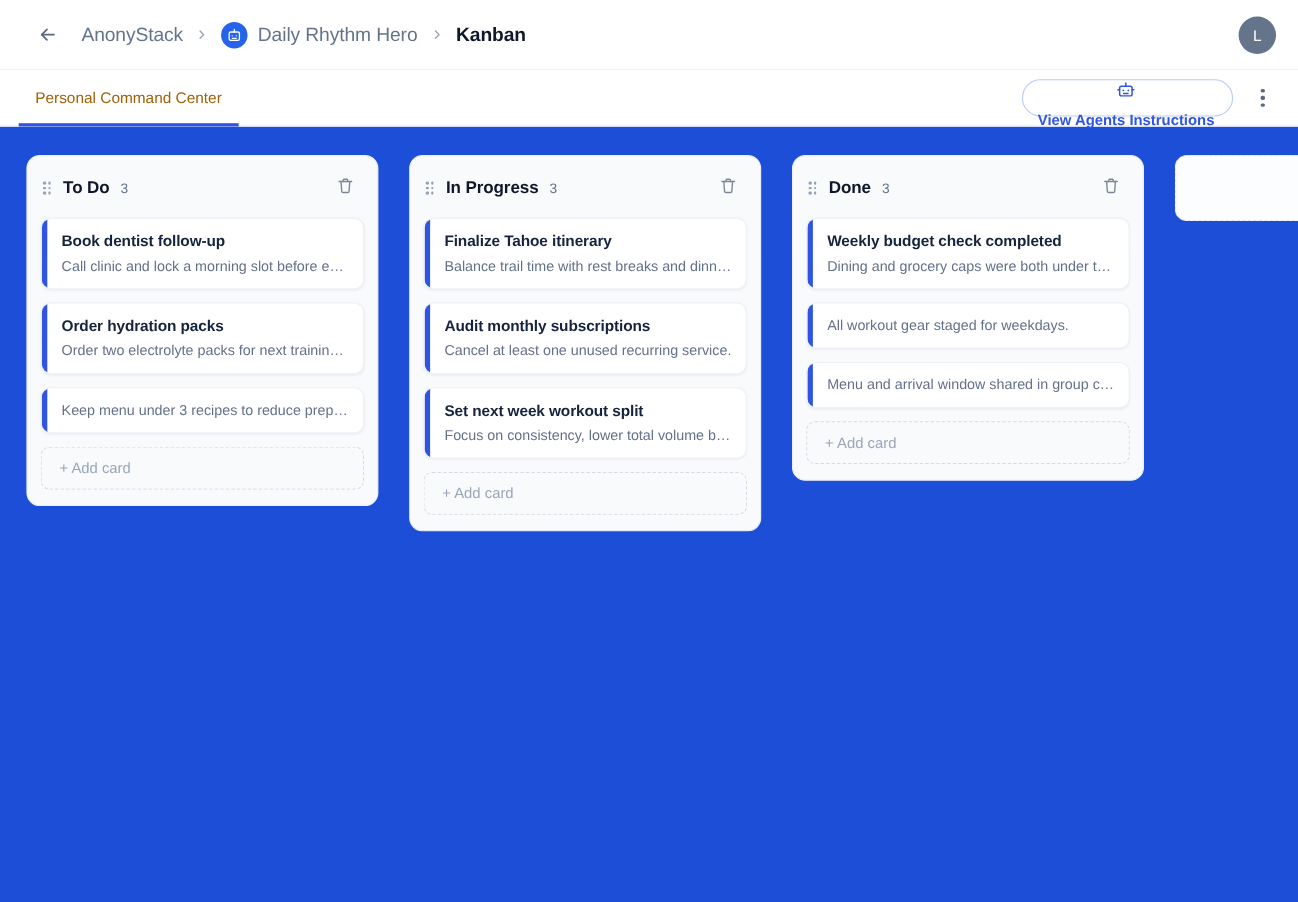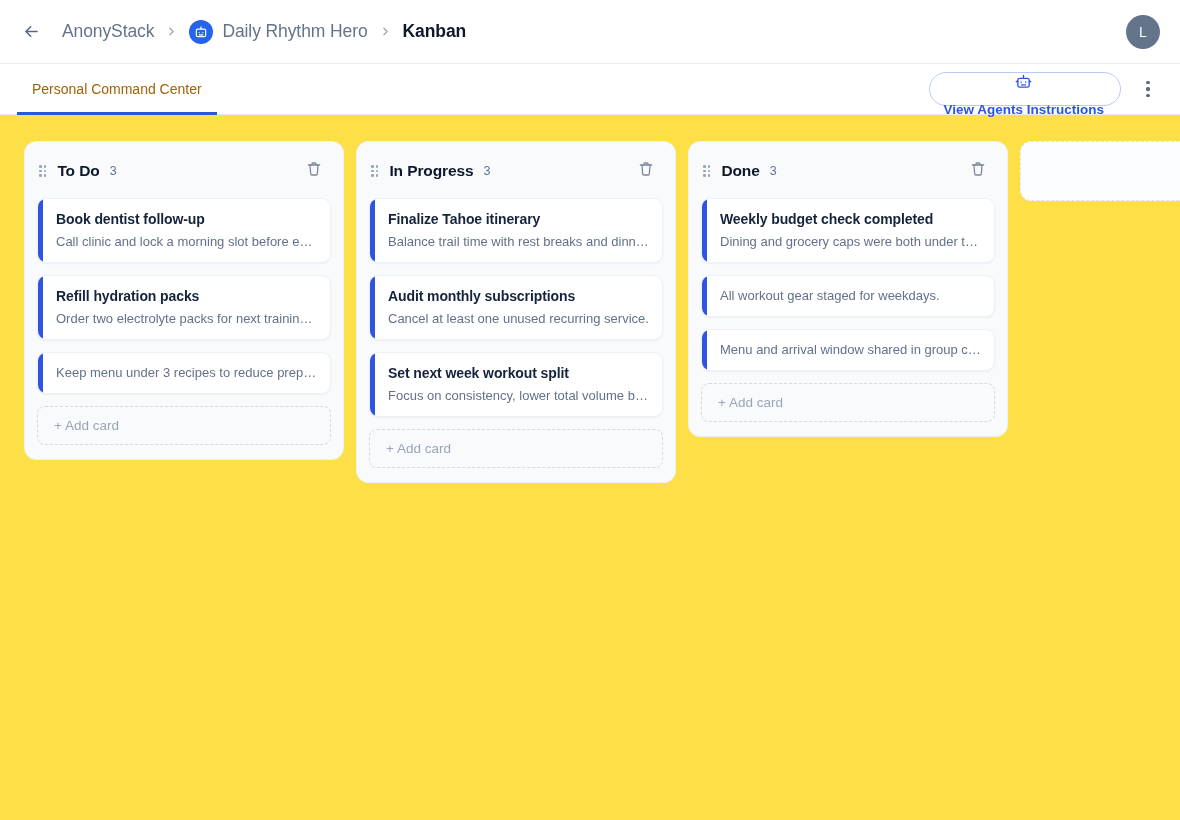--- a/index.html
+++ b/index.html
@@ -14,21 +14,21 @@
     font-family: "Liberation Sans", sans-serif;
     -webkit-font-smoothing: antialiased;
   }
 
   
   .topbar {
     height: 64px;
     background: #ffffff;
     display: flex;
     align-items: center;
-    padding: 0 20px 0 16px;
+    padding: 0 20px 0 28px;
     border-bottom: 1px solid #e8ecf2;
   }
   .back-btn {
     width: 30px; height: 30px;
     display: flex; align-items: center; justify-content: center;
     cursor: pointer;
     margin-right: 16px;
     border-radius: 6px;
     flex: 0 0 auto;
   }
@@ -148,24 +148,24 @@
     border-radius: 50%;
     background: #5b6880;
     display: block;
   }
 
   
   .board {
     padding: 26px 0 13px 24px;
     display: flex;
     align-items: flex-start;
-    gap: 12px;
+    gap: 28px;
     height: calc(820px - 64px - 51px);
     overflow: hidden;
-    background: #fde047;
+    background: #1d4ed8;
   }
 
   .column {
     width: 320px;
     flex: 0 0 320px;
     background: #f8fafc;
     border: 1px solid #eceff4;
     border-radius: 12px;
     padding: 12px 12px 14px 12px;
   }
@@ -376,21 +376,21 @@
         </span>
       </span>
     </div>
     <div class="cards">
   <div class="card">
     <div class="card-title">Book dentist follow-up</div>
     <div class="card-desc">Call clinic and lock a morning slot before end…</div>
   </div>
 
   <div class="card">
-    <div class="card-title">Refill hydration packs</div>
+    <div class="card-title">Order hydration packs</div>
     <div class="card-desc">Order two electrolyte packs for next training …</div>
   </div>
 
   <div class="card">
     <div class="card-desc">Keep menu under 3 recipes to reduce prep c…</div>
   </div>
 </div>
     <div class="add-card">+ Add card</div>
   </div>
 

